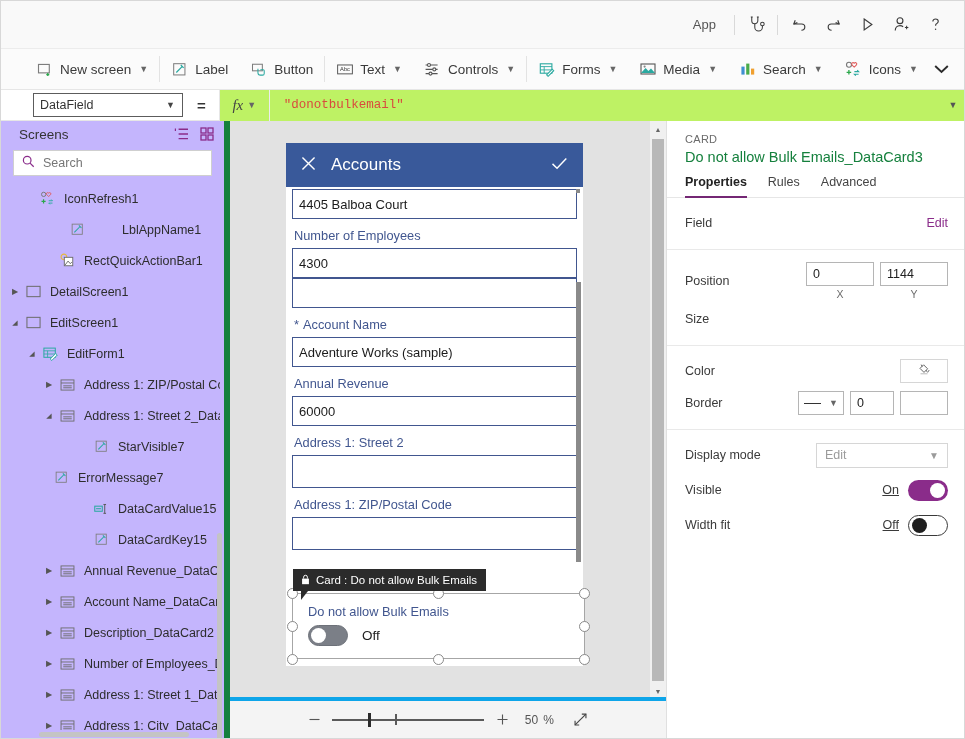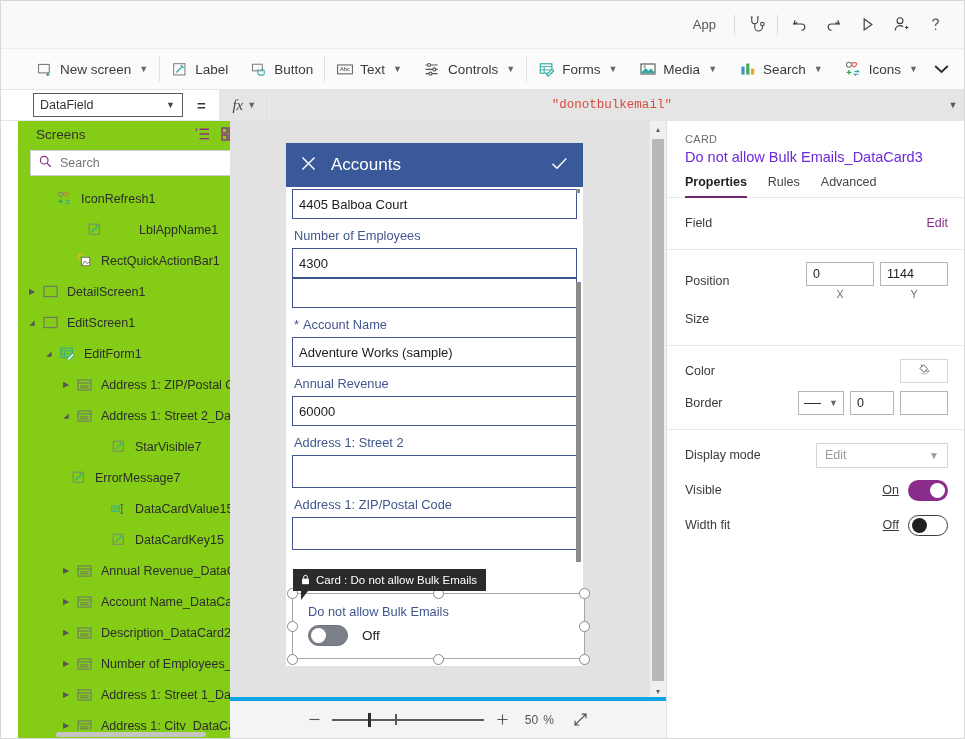--- a/index.html
+++ b/index.html
@@ -56,32 +56,31 @@
   }
   .prop-select {
     margin-left: 32px; width: 150px; height: 24px; border: 1px solid #5c5c5c;
     background: #fff; font-size: 12.5px; color: #333; display: flex;
     align-items: center; padding: 0 6px; position: relative; cursor: pointer;
   }
   .prop-select .cv { position: absolute; right: 7px; font-size: 9px; color: #444; }
   .eq { font-size: 15px; color: #333; margin: 0 13px 0 14px; font-weight: 600; }
   .fx-box {
     height: 31px; flex: 1; border-left: 1px solid #e6e6e6; display: flex; align-items: center;
-    background: #e5e5e5;
-    text-align: center;
+    background: #bef264;
   }
   .fx-btn { width: 50px; height: 31px; display: flex; align-items: center; justify-content: center; gap: 3px; border-right: 1px solid #ececec; cursor: pointer; }
   .fx-btn i { font-family: "Liberation Serif", serif; font-style: italic; font-size: 15px; color: #444; }
   .fx-text { font-family: "Liberation Mono", monospace; font-size: 12.5px; color: #d94a3d; padding-left: 14px; flex:1; }
   .fx-chev { width: 26px; display:flex; align-items:center; justify-content:center; font-size:9px; color:#555; cursor:pointer;}
 
   
   .left {
-    position: absolute; left: 17px; top: 120px; width: 229px; height: 619px;
-    background: #84cc16; border-right: 2px solid #15803d; overflow: hidden;
+    position: absolute; left: 0; top: 120px; width: 229px; height: 619px;
+    background: #c4b5fd; border-right: 6px solid #15803d; overflow: hidden;
   }
   .left-head { height: 26px; display: flex; align-items: center; padding: 0 8px 0 18px; }
   .left-title { font-size: 13.5px; color: #333; }
   .lh-icons { margin-left: auto; display: flex; gap: 8px; align-items: center; }
   .lh-ico { width: 18px; height: 16px; display:flex; align-items:center; justify-content:center; cursor:pointer; }
   .search-wrap {
     margin: 3px 12px 0 12px; height: 26px; background: #fff; border: 1px solid #cfcfcf;
     display: flex; align-items: center; padding: 0 8px; gap: 8px;
   }
   .search-wrap input {
@@ -170,21 +169,21 @@
   .zoomval { font-size: 12px; color: #555; width: 22px; text-align: right; }
   .zoompct { font-size: 12px; color: #555; margin-left: 5px; }
   .zfit { width: 30px; height: 28px; display: flex; align-items: center; justify-content: center; cursor: pointer; margin-left: 12px; }
 
   
   .right {
     position: absolute; left: 665px; top: 120px; width: 300px; height: 619px;
     background: #fff; border-left: 1px solid #e0e0e0; overflow: hidden;
   }
   .rp-kind { font-size: 11px; color: #6b6b6b; padding: 12px 0 0 18px; letter-spacing: .3px; }
-  .rp-name { font-size: 14.5px; color: #6d28d9; padding: 4px 12px 0 18px; }
+  .rp-name { font-size: 14.5px; color: #15803d; padding: 4px 12px 0 18px; }
   .rp-tabs { display: flex; padding: 10px 0 0 18px; border-bottom: 1px solid #e6e6e6; }
   .rp-tab { font-size: 12.5px; color: #444; padding: 0 13px 8px 0; margin-right: 8px; cursor: pointer; position: relative; }
   .rp-tab.active { font-weight: bold; color: #222; }
   .rp-tab.active::after { content:""; position:absolute; left:0; right:13px; bottom:-1px; height:2px; background:#742774; }
   .rp-sec { border-bottom: 1px solid #e9e9e9; padding: 12px 18px 13px 18px; }
   .rp-row { display: flex; align-items: center; min-height: 26px; }
   .rp-lbl { font-size: 12.5px; color: #3a3a3a; }
   .rp-edit { margin-left: auto; font-size: 12.5px; color: #8a2c8a; cursor: pointer; }
   .rp-fields { margin-left: auto; display: flex; gap: 6px; }
   .rp-field { width: 68px; }

